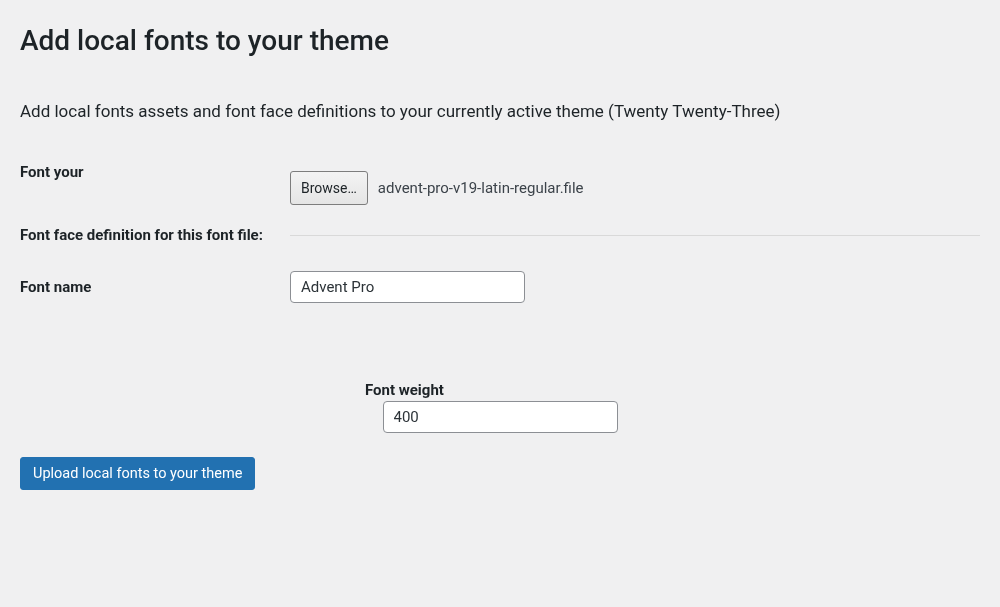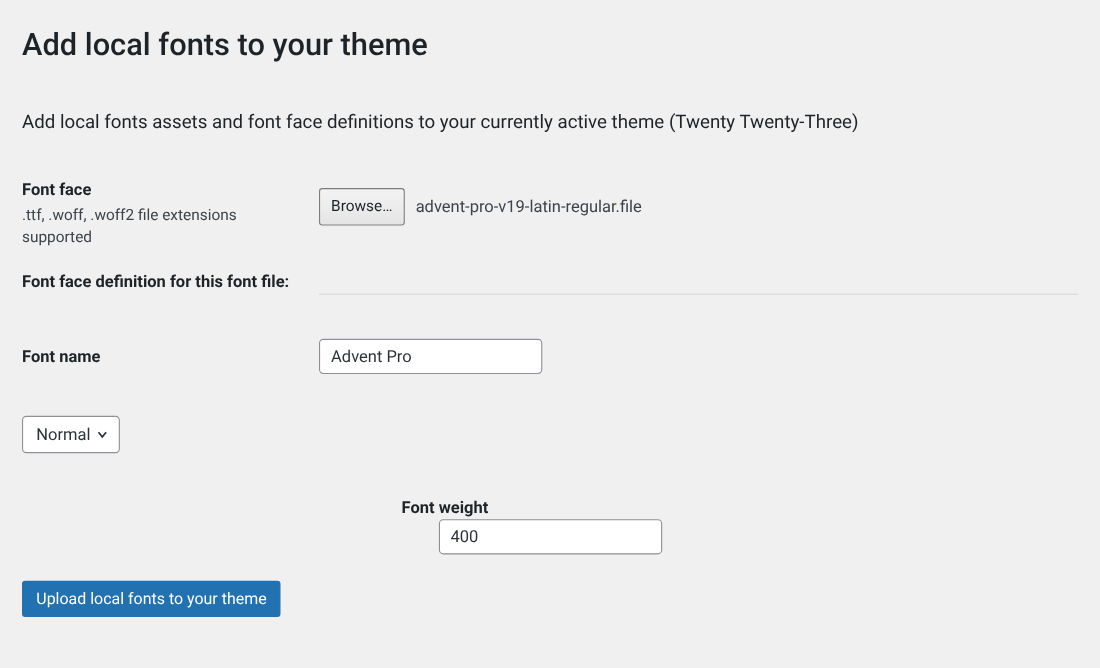--- a/index.html
+++ b/index.html
@@ -59,22 +59,22 @@
       margin-right: 10px;
       cursor: pointer;
       color: #1d2327;
     }
     .file-name {
       font-size: 15px;
       color: #3c434a;
     }
     .section-divider {
       display: flex;
-      align-items: flex-end;
-      margin-bottom: 40px;
+      align-items: flex-start;
+      margin-bottom: 24px;
       margin-top: 18px;
     }
     .section-divider .label-col .field-label {
       line-height: 1.45;
     }
     .section-divider .line-col {
       flex: 1;
       padding-top: 10px;
     }
     .section-divider .line {
@@ -84,21 +84,21 @@
     }
     input[type="text"], .select-wrap {
       border: 1px solid #8c8f94;
       background: #fff;
       border-radius: 4px;
       font-size: 15px;
       font-family: inherit;
       color: #2c3338;
     }
     input[type="text"] {
-      width: 203px;
+      width: 235px;
       padding: 4px 10px;
       height: 32px;
       outline: none;
     }
     .select-wrap {
       display: inline-flex;
       align-items: center;
       height: 34px;
       padding: 0 8px 0 12px;
       cursor: pointer;
@@ -127,22 +127,21 @@
 </head>
 <body>
 
 
 
 <h1>Add local fonts to your theme</h1>
 <p class="subtitle">Add local fonts assets and font face definitions to your currently active theme (Twenty Twenty-Three)</p>
 
 <div class="form-row row-font-file">
   <div class="label-col">
-    <div class="field-label">Font face</div>
-    <div class="hint">.ttf, .woff, .woff2 file extensions supported</div>
+    <div class="field-label">Font your</div>
   </div>
   <div class="input-col">
     <div class="file-picker">
       <button class="browse-btn">Browse…</button>
       <span class="file-name">advent-pro-v19-latin-regular.file</span>
     </div>
   </div>
 </div>
 
 <div class="section-divider">
@@ -157,30 +156,20 @@
 <div class="form-row">
   <div class="label-col">
     <div class="field-label">Font name</div>
   </div>
   <div class="input-col">
     <input type="text" value="Advent Pro" style="">
   </div>
 </div>
 
 <div class="form-row">
-  <div class="input-col">
-    <div class="select-wrap">
-      <span class="val">Normal</span>
-      <span class="chev">
-        <svg viewBox="0 0 20 20" width="14" height="14">
-            <path d="M5 7 L10 13 L15 7" fill="none" stroke="#2c3338" stroke-width="2.2"></path>
-          </svg>
-      </span>
-    </div>
-  </div>
 </div>
 
 <div class="form-row" style="margin-bottom:24px;flex-direction:column;">
   <div class="label-col">
     <div class="field-label">Font weight</div>
   </div>
   <div class="input-col">
     <input type="text" value="400" style="">
   </div>
 </div>

